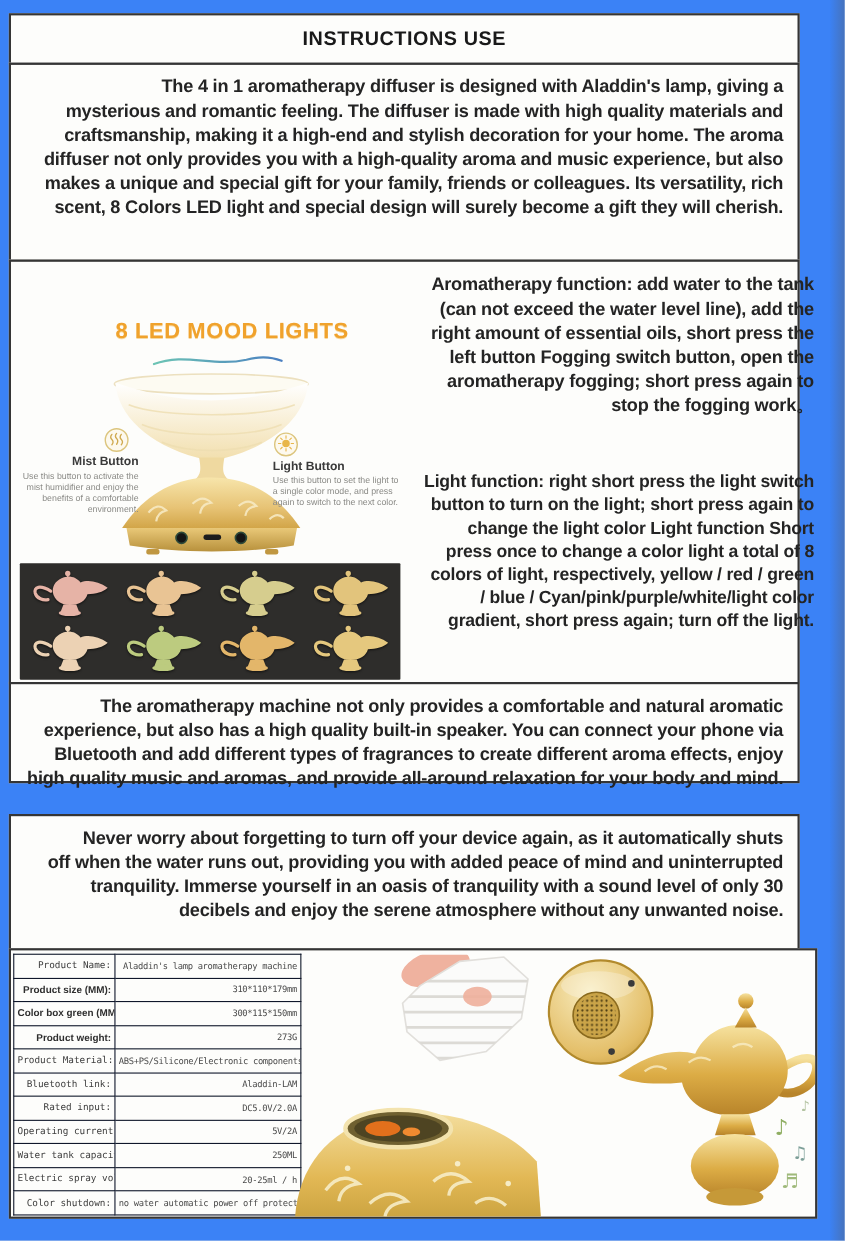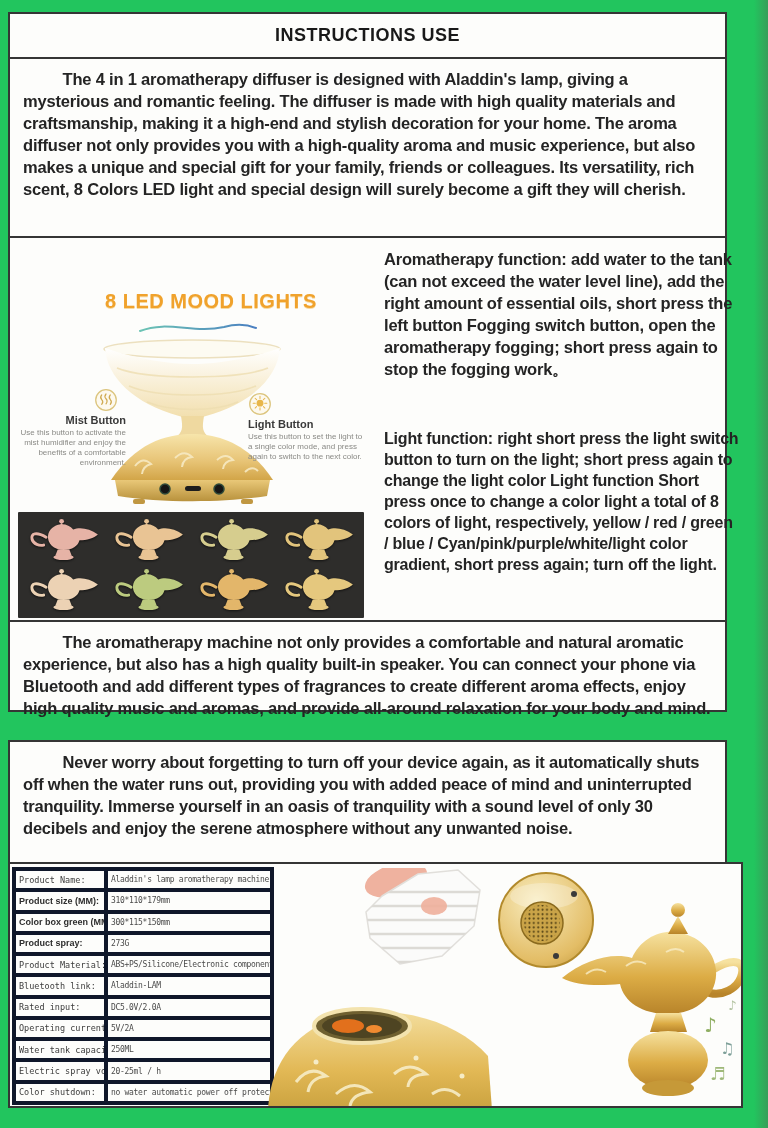--- a/index.html
+++ b/index.html
@@ -1,34 +1,34 @@
 <!DOCTYPE html>
 <html><head>
 <meta charset="utf-8">
 <style>
   * { margin:0; padding:0; box-sizing:border-box; }
   html,body { background:#e9e7e3; }
   .page {
     position:relative; width:768px; height:1128px; margin:0 auto;
-    background:#22c55e; overflow:hidden;
+    background:#3b82f6; overflow:hidden;
     font-family:"Liberation Sans", sans-serif; color:#222;
   }
   .box { position:absolute; border:2px solid #353535; background:#fdfdfb; }
   .box-title   { left:8px; top:12px;  width:719px; height:47px; display:flex; align-items:center; justify-content:center; }
   .box-intro   { left:8px; top:57px;  width:719px; height:181px; }
   .box-feature { left:8px; top:236px; width:719px; height:386px; }
   .box-speaker { left:8px; top:620px; width:719px; height:92px; }
   .box-autooff { left:8px; top:740px; width:719px; height:124px; }
   .box-bottom  { left:8px; top:862px; width:735px; height:246px; overflow:hidden; }
 
   h1.title { font-size:18px; font-weight:bold; letter-spacing:.5px; color:#191919; }
 
   .para {
     font-weight:bold; font-size:16.5px; line-height:22px; letter-spacing:-0.2px;
-    color:#242424; padding:9px 13px 0 13px;
+    color:#242424; padding:9px 13px 0 13px;text-align:right;
   }
   .indent { text-indent:2.4em; }
 
   
   .right-col { position:absolute; width:356px; padding:0;margin-left:20px; }
   .aroma-p  { left:354px; top:10px;  }
   .light-p  { left:354px; top:190px; font-size:16px; line-height:21px; }
 
   
   .headline {
@@ -55,22 +55,22 @@
   }
   .lamp-cell { width:82px; height:48px; display:flex; align-items:center; justify-content:center; }
   .lamp-icon { width:80px; height:46px; transform:scaleX(-1); filter:drop-shadow(0 1px 1px rgba(0,0,0,.6)); }
 
   
   .spec-table {
     position:absolute; left:2px; top:3px; width:262px; height:238px;
     border-collapse:collapse; table-layout:fixed; background:#fdfdfb;
   }
   .spec-table td {
-    border:4px solid #0f172a; overflow:hidden; white-space:nowrap;
-    padding:0 3px; vertical-align:middle;
+    border:1px solid #0f172a; overflow:hidden; white-space:nowrap;
+    padding:0 3px; vertical-align:middle;text-align:right;
   }
   .spec-table td.lbl { width:92px; font-family:"DejaVu Sans Mono", monospace; font-size:8.5px; color:#3c3c3c; }
   .spec-table td.lbl.sans { font-family:"Liberation Sans", sans-serif; font-size:9px; font-weight:bold; color:#2e2e2e; }
   .spec-table td.val { font-family:"DejaVu Sans Mono", monospace; font-size:8px; color:#4a4a4a; letter-spacing:-0.3px; }
 
   .photo { position:absolute; }
   .img-hand    { left:320px; top:4px; }
   .img-speaker { left:482px; top:4px; }
   .img-lamp    { left:546px; top:18px; }
   .img-base    { left:256px; top:108px; }
@@ -236,21 +236,21 @@
           </tr>
         <tr>
             <td class="lbl sans">Product size (MM):</td>
             <td class="val">310*110*179mm</td>
           </tr>
         <tr>
             <td class="lbl sans">Color box green (MM):</td>
             <td class="val">300*115*150mm</td>
           </tr>
         <tr>
-            <td class="lbl sans">Product spray:</td>
+            <td class="lbl sans">Product weight:</td>
             <td class="val">273G</td>
           </tr>
         <tr>
             <td class="lbl">Product Material:</td>
             <td class="val">ABS+PS/Silicone/Electronic components</td>
           </tr>
         <tr>
             <td class="lbl">Bluetooth link:</td>
             <td class="val">Aladdin-LAM</td>
           </tr>

